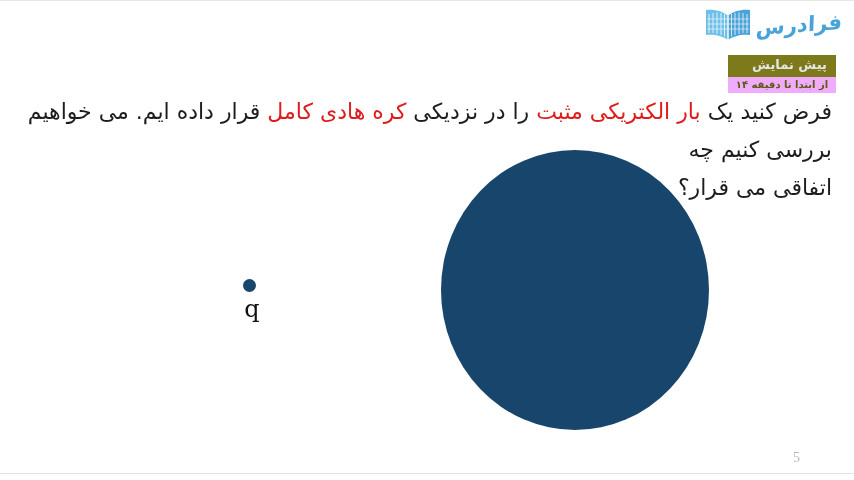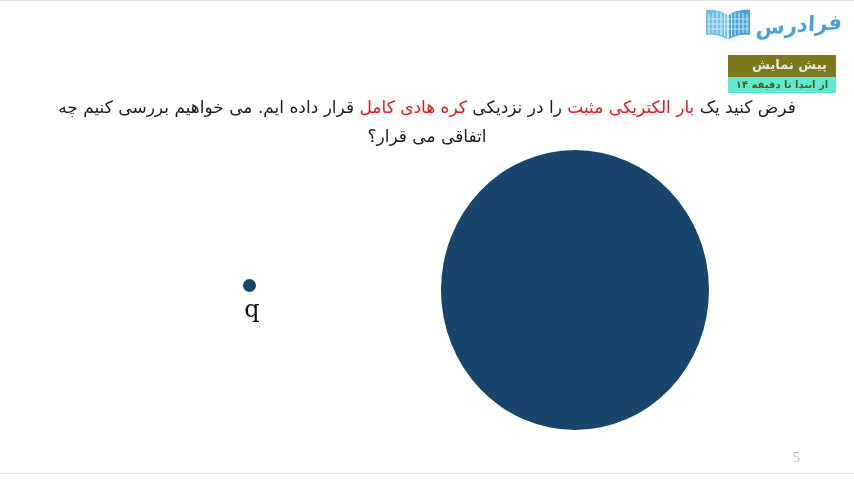--- a/index.html
+++ b/index.html
@@ -81,38 +81,38 @@
   .badge-main {
     background: #7c7a1b;
     color: #e5e5e5;
     font-size: 13px;
     font-weight: 700;
     padding: 3px 6px 4px 21px;
     line-height: 1.15;
     white-space: nowrap;
   }
   .badge-sub {
-    background: #5eead4;
+    background: #f0abfc;
     color: #5d5a10;
     font-size: 10px;
     font-weight: 700;
     padding: 2px 4px 3px 4px;
     line-height: 1.15;
     white-space: nowrap;
   }
 
   
   .body-text {
     position: absolute;
     top: 93px;
     right: 22px;
     width: 810px;
     direction: rtl;
-    text-align: center;
-    font-size: 17px;
+    text-align: right;
+    font-size: 22px;
     line-height: 1.72;
     color: #1d1d1d;
     font-family: "DejaVu Sans", "Liberation Sans", sans-serif;
   }
   .hl-red {
     color: #e01b1b;
   }
 
   
   .sphere {

